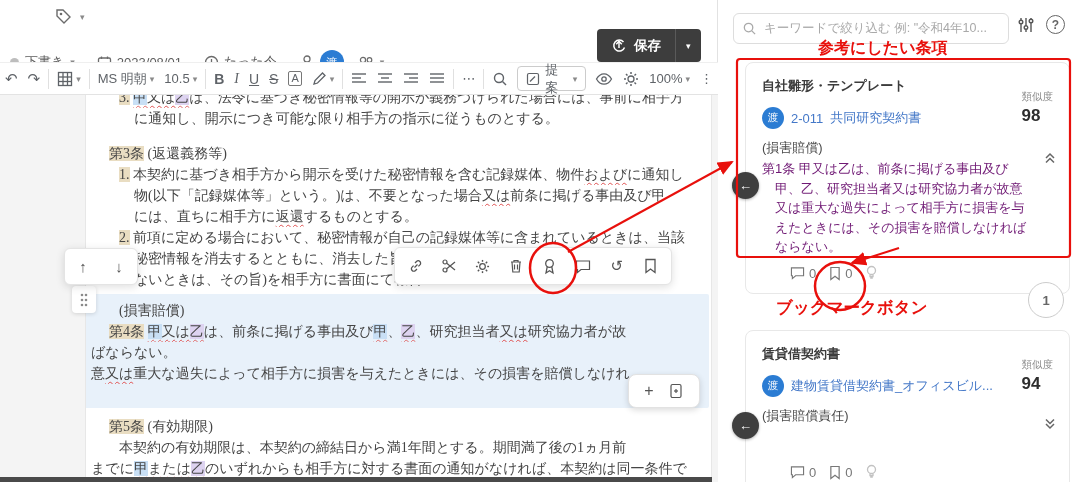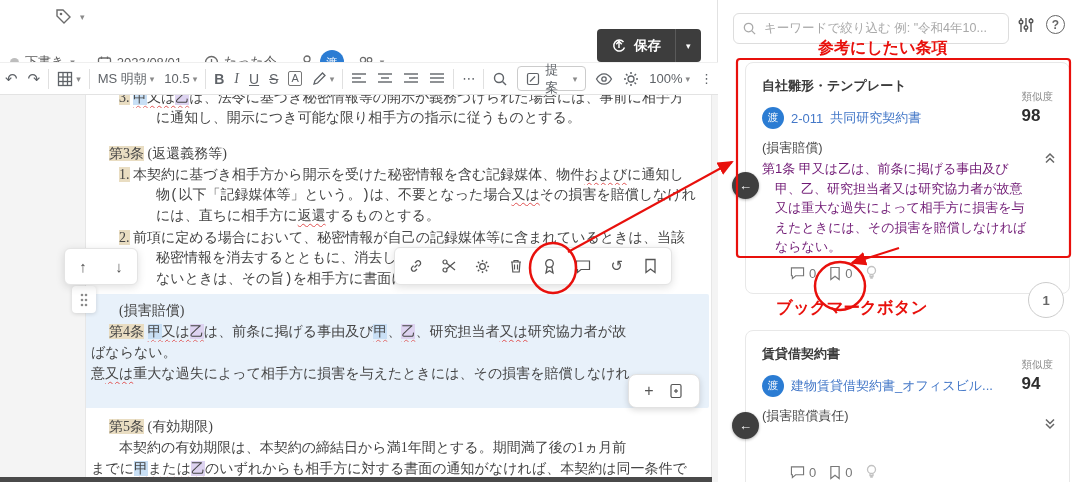--- a/index.html
+++ b/index.html
@@ -32,21 +32,21 @@
   .strike-s { text-decoration:line-through; font-size:14px; }
   .abox { border:1px solid #777; border-radius:2px; font-size:11px; padding:0 2px; line-height:13px; }
   .suggest-btn { border:1px solid #ccc; border-radius:4px; padding:0 8px; height:25px; display:flex; align-items:center; gap:5px; font-size:13px; color:#5f6368; cursor:pointer; }
 
   .docarea { position:absolute; top:95px; left:0; width:718px; height:387px; background:#f4f4f4; overflow:hidden; }
   .page { position:absolute; left:85px; top:0; width:627px; height:387px; background:#fff; border-left:1px solid #e7e7e7; border-right:1px solid #e7e7e7; overflow:hidden; padding-left:5px; }
   .doc-line { font-family:"Liberation Serif","DejaVu Serif",serif; font-size:14px; line-height:21px; color:#454545; white-space:pre; overflow:hidden; }
   .doc-line.article { margin-left:18px; }
   .doc-line.head { margin-left:28px; }
   .doc-line.item { margin-left:28px; }
-  .doc-line.cont { margin-left:65px;font-family:Liberation Mono, monospace; }
+  .doc-line.cont { margin-left:43px; }
   .doc-line.bodyfirst { margin-left:28px; }
   .doc-line.body { margin-left:0; }
   .doc-line.spacer { height:14px; }
   #doc-top { margin-top:-8px; }
   .hl-tan { background:#e9ddc2; }
   .hl-blue { background:#c8dff5; text-decoration:underline wavy #e06c6c 1px; text-underline-offset:3px; }
   .hl-purple { background:#ddd3f0; text-decoration:underline wavy #e06c6c 1px; text-underline-offset:3px; }
   .hl-wavy { text-decoration:underline wavy #e05252 1px; text-underline-offset:3px; }
   .sel-block { margin:4px 2px 0 -10px; padding:6px 4px 24px 10px; background:#e8f1fa; border-radius:2px; }
   #doc-after { margin-top:8px; }
@@ -292,21 +292,21 @@
     </div>
 
     <div class="docarea">
       <div class="page">
         <div id="doc-top">
             <div class="doc-line item"><span class="hl-tan">3.</span><span> </span><span class="hl-blue">甲</span><span class="hl-wavy">又は</span><span class="hl-purple">乙</span><span>は、法令に基づき秘密情報等の開示が義務づけられた場合には、事前に相手方</span></div>
             <div class="doc-line cont"><span>に通知し、開示につき可能な限り相手方の指示に従うものとする。</span></div>
             <div class="doc-line spacer"></div>
             <div class="doc-line article"><span class="hl-tan">第3条</span><span> (返還義務等)</span></div>
             <div class="doc-line item"><span class="hl-tan">1.</span><span> 本契約に基づき相手方から開示を受けた秘密情報を含む記録媒体、物件</span><span class="hl-wavy">および</span><span>に通知し</span></div>
-            <div class="doc-line cont"><span>物(以下「記録媒体等」という。)は、不要となった場合</span><span class="hl-wavy">又は</span><span>その損害を賠償しなけれ</span></div>
+            <div class="doc-line cont"><span>物(以下「記録媒体等」という。)は、不要となった場合</span><span class="hl-wavy">又は</span><span>前条に掲げる事由及び甲</span></div>
             <div class="doc-line cont"><span>には、直ちに相手方に</span><span class="hl-wavy">返還</span><span>するものとする。</span></div>
             <div class="doc-line item"><span class="hl-tan">2.</span><span> 前項に定める場合において、秘密情報が自己の記録媒体等に含まれているときは、当該</span></div>
             <div class="doc-line cont"><span>秘密情報を消去するとともに、消去した旨(自</span></div>
             <div class="doc-line cont"><span>ないときは、その旨)を相手方に書面にて報告</span></div>
           </div>
         <div class="sel-block">
           <div id="doc-block">
               <div class="doc-line head"><span>(損害賠償)</span></div>
               <div class="doc-line article"><span class="hl-tan">第4条</span><span> </span><span class="hl-blue">甲</span><span class="hl-wavy">又は</span><span class="hl-purple">乙</span><span>は、前条に掲げる事由及び</span><span class="hl-blue">甲</span><span>、</span><span class="hl-purple">乙</span><span>、研究担当者</span><span class="hl-wavy">又は</span><span>研究協力者が故</span></div>
               <div class="doc-line body"><span>ばならない。</span></div>

